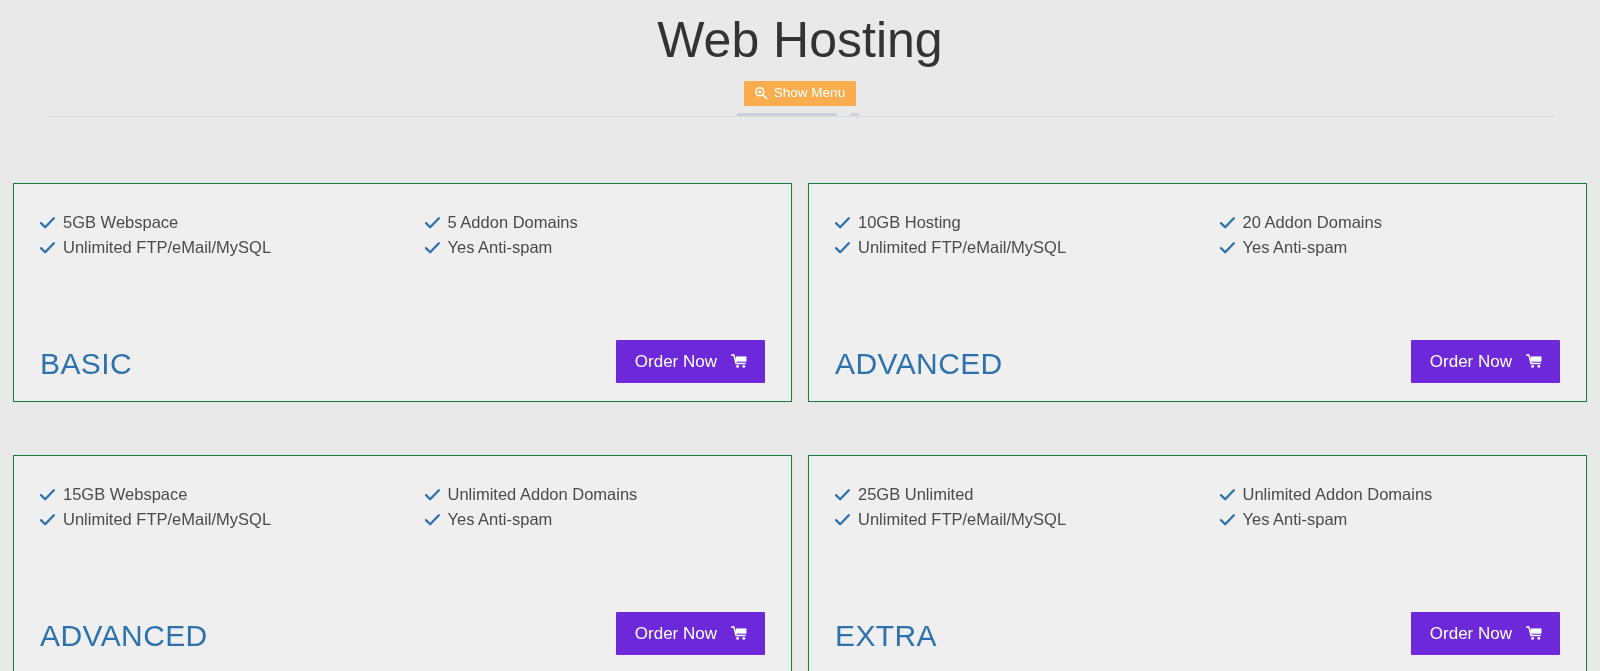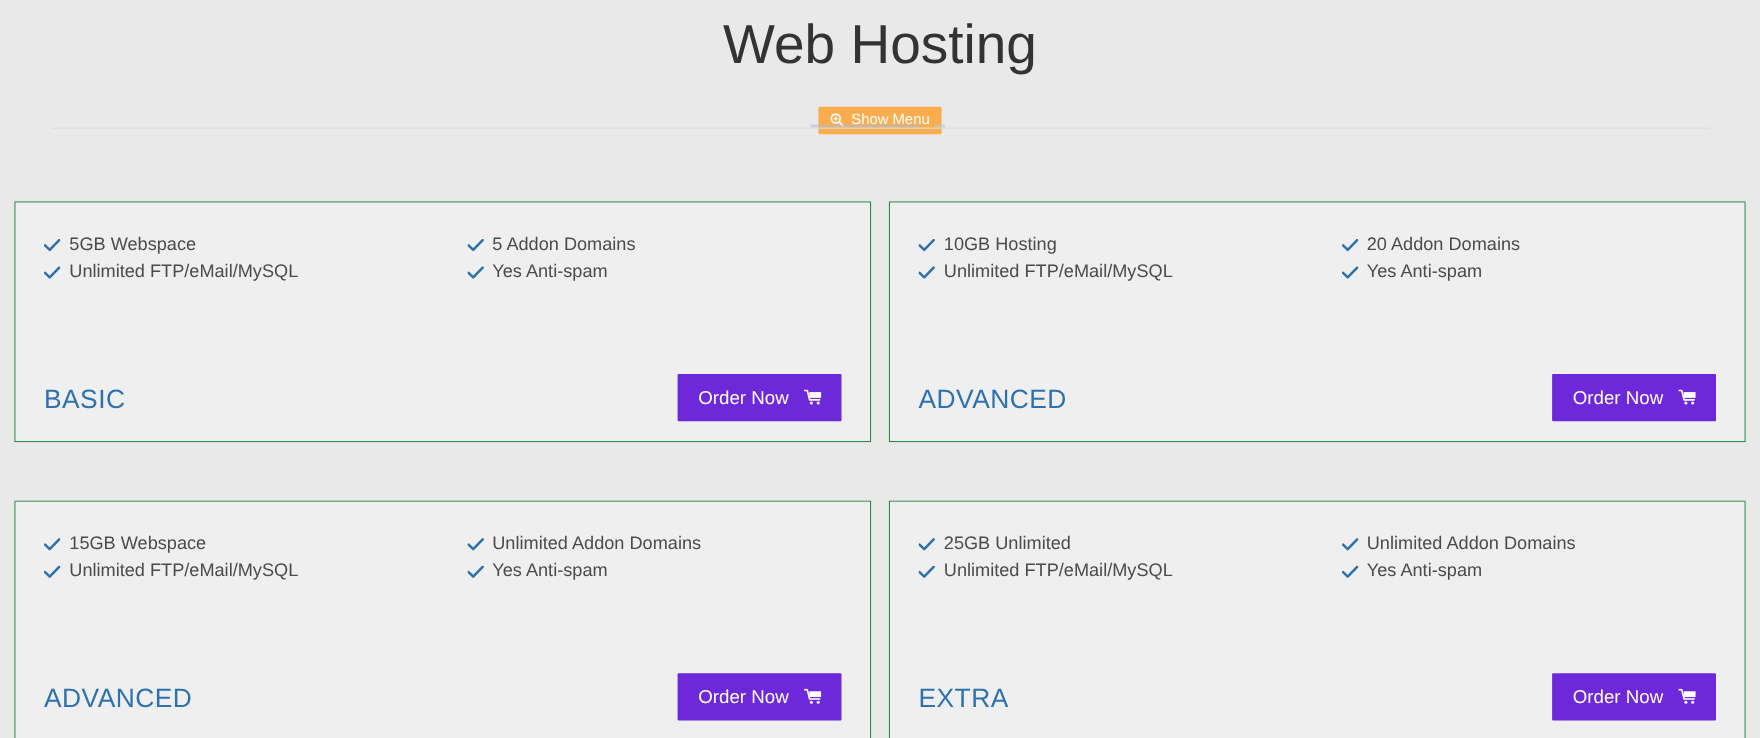--- a/index.html
+++ b/index.html
@@ -41,21 +41,20 @@
     gap: 6px;
     background: #f9ad4e;
     color: #ffffff;
     border: none;
     font-family: "Liberation Sans", sans-serif;
     font-size: 13.5px;
     line-height: 1;
     padding: 5px 11px 6px 10px;
     cursor: pointer;
     border-radius: 1px;
-    margin-top: 16px;
   }
   .menu-toggle .mt-icon {
     display: inline-flex;
     align-items: center;
     justify-content: center;
     width: 14px;
     height: 14px;
     position: relative;
     top: 0px;
   }
@@ -151,21 +150,21 @@
   .feature-item .check-icon svg { display: block; }
 
   .plan-footer {
     margin-top: auto;
     padding-top: 44px;
     display: flex;
     align-items: flex-end;
     justify-content: space-between;
   }
   .plan-name {
-    font-size: 24px;
+    font-size: 30px;
     color: #2e72ad;
     letter-spacing: .4px;
     line-height: 30px;
     font-weight: 400;
     padding-bottom: 4px;
     text-align: center;
   }
   .order-button {
     background: #6d28d9;
     color: #ffffff;

